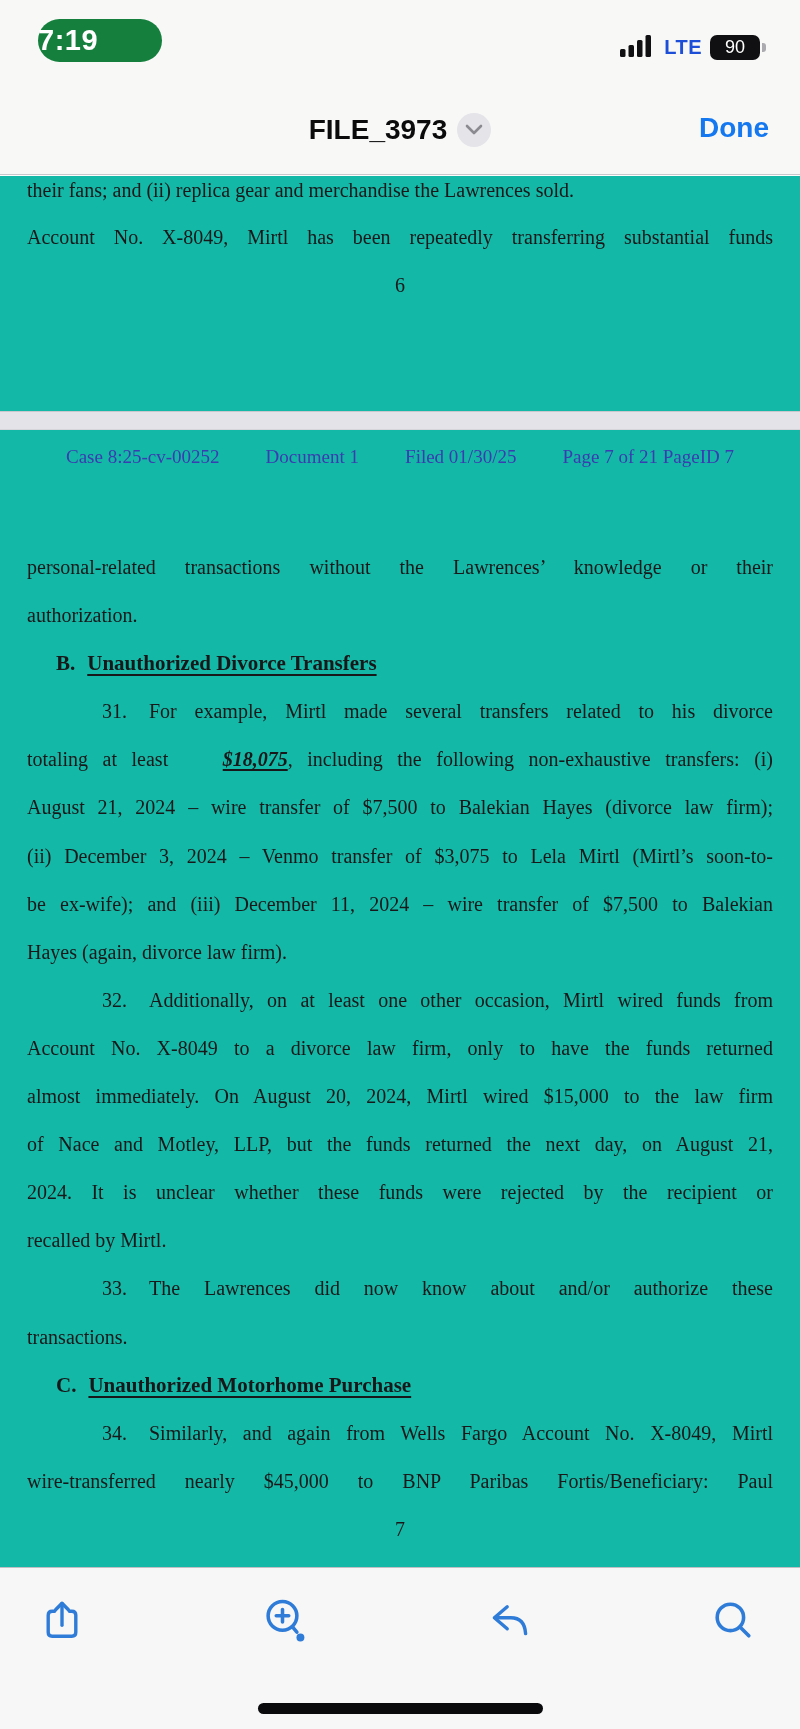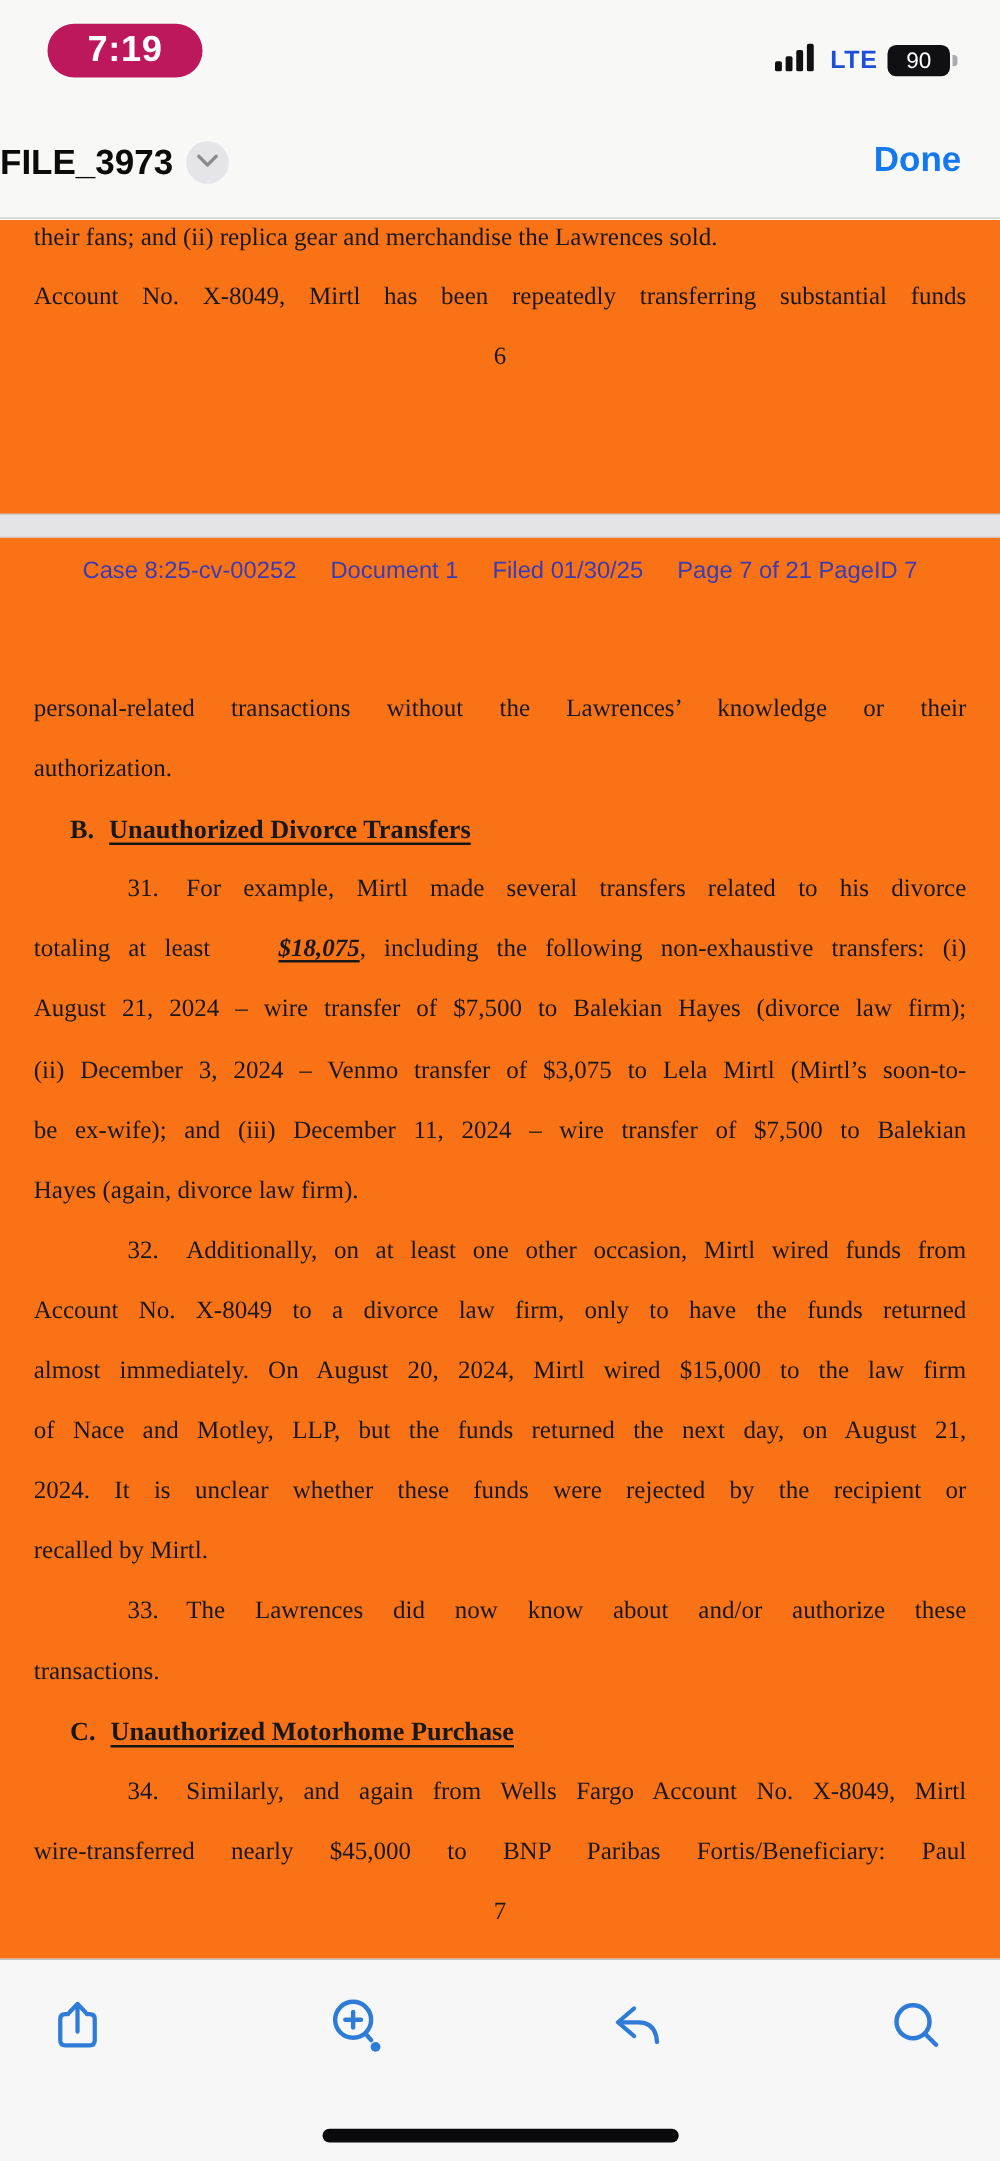--- a/index.html
+++ b/index.html
@@ -3,56 +3,56 @@
 <meta charset="utf-8">
 <style>
   html,body{margin:0;padding:0;background:#e9e9e9;}
   .screen{position:relative;width:800px;height:1729px;margin:0 auto;background:#FDFDFC;
           font-family:"Liberation Sans",sans-serif;overflow:hidden;}
 
   
   .topchrome{position:absolute;top:0;left:0;width:800px;height:175px;background:#F8F8F7;
              border-bottom:1px solid #C7C7CC;box-sizing:border-box;z-index:4;}
   .time-pill{position:absolute;left:38px;top:19px;width:124px;height:43px;border-radius:22px;
-             background:#be185d;display:flex;align-items:center;justify-content:center;
+             background:#15803d;display:flex;align-items:center;justify-content:flex-start;
              color:#fff;font-size:29px;font-weight:700;letter-spacing:.5px;}
   .status-right{position:absolute;right:34px;top:33px;display:flex;align-items:center;gap:8px;}
   .lte{font-size:20px;font-weight:600;color:#1d4ed8;letter-spacing:.5px;}
   .battery{position:relative;width:50px;height:25px;border-radius:7px;background:#101012;
            display:flex;align-items:center;justify-content:center;color:#fff;font-size:18px;font-weight:400;}
   .battery-nub{width:4px;height:9px;border-radius:0 3px 3px 0;background:#ABABAF;margin-left:2px;}
 
   .navrow{position:absolute;top:106px;left:0;right:0;height:48px;display:flex;
-          justify-content:flex-start;align-items:center;gap:10px;}
+          justify-content:center;align-items:center;gap:10px;}
   .navtitle{font-size:28px;font-weight:700;color:#0B0B0C;}
   .chev-btn{width:34px;height:34px;border-radius:50%;background:#E4E4E9;display:flex;
             align-items:center;justify-content:center;}
   .done{position:absolute;right:31px;top:112px;font-size:28px;font-weight:700;color:#1478F0;margin-left:36px;}
 
   
-  .docarea{position:absolute;top:176px;left:0;width:800px;height:1391px;background:#f97316;}
+  .docarea{position:absolute;top:176px;left:0;width:800px;height:1391px;background:#14b8a6;}
   .p6,.p7{position:absolute;left:27px;width:746px;font-family:"Liberation Serif",serif;
           font-size:20px;color:#18181A;}
   .p6{top:-9px;line-height:47.3px;}
   .p7{top:367px;line-height:48.1px;}
   .jline{text-align:justify;text-align-last:justify;}
   .numline{padding-left:75px;box-sizing:border-box;}
   .pnum{margin-right:22px;}
   .pagenum{text-align:center;}
   .headline{padding-left:29px;font-weight:700;font-size:21px;}
   .headletter{margin-right:12px;}
   .headtitle{text-decoration:underline;text-underline-offset:4px;text-decoration-thickness:2px;}
   .amount{font-weight:700;font-style:italic;text-decoration:underline;
           text-underline-offset:3px;text-decoration-thickness:2px;margin-left:40px;}
 
   .band{position:absolute;top:235px;left:0;width:800px;height:19px;background:#E4E4E8;
         border-top:1px solid #C8C8CD;border-bottom:1px solid #D5D5DA;box-sizing:border-box;}
   .stamp{position:absolute;top:270px;left:66px;width:668px;display:flex;
          justify-content:space-between;color:#3B3BB2;font-size:19px;font-weight:400;
-         font-family:Liberation Sans, sans-serif;}
+         font-family:Liberation Serif, serif;}
 
   
   .toolbar{position:absolute;top:1567px;left:0;width:800px;height:162px;background:#F7F7F8;
            border-top:1px solid #BFBFC4;box-sizing:border-box;z-index:5;}
   .tbtn{position:absolute;top:24px;width:56px;height:56px;display:flex;align-items:center;
         justify-content:center;background:none;border:none;padding:0;}
   .tbtn svg{display:block;}
   .home{position:absolute;left:258px;top:135px;width:285px;height:11px;border-radius:6px;
         background:#0A0A0C;}
 </style>

